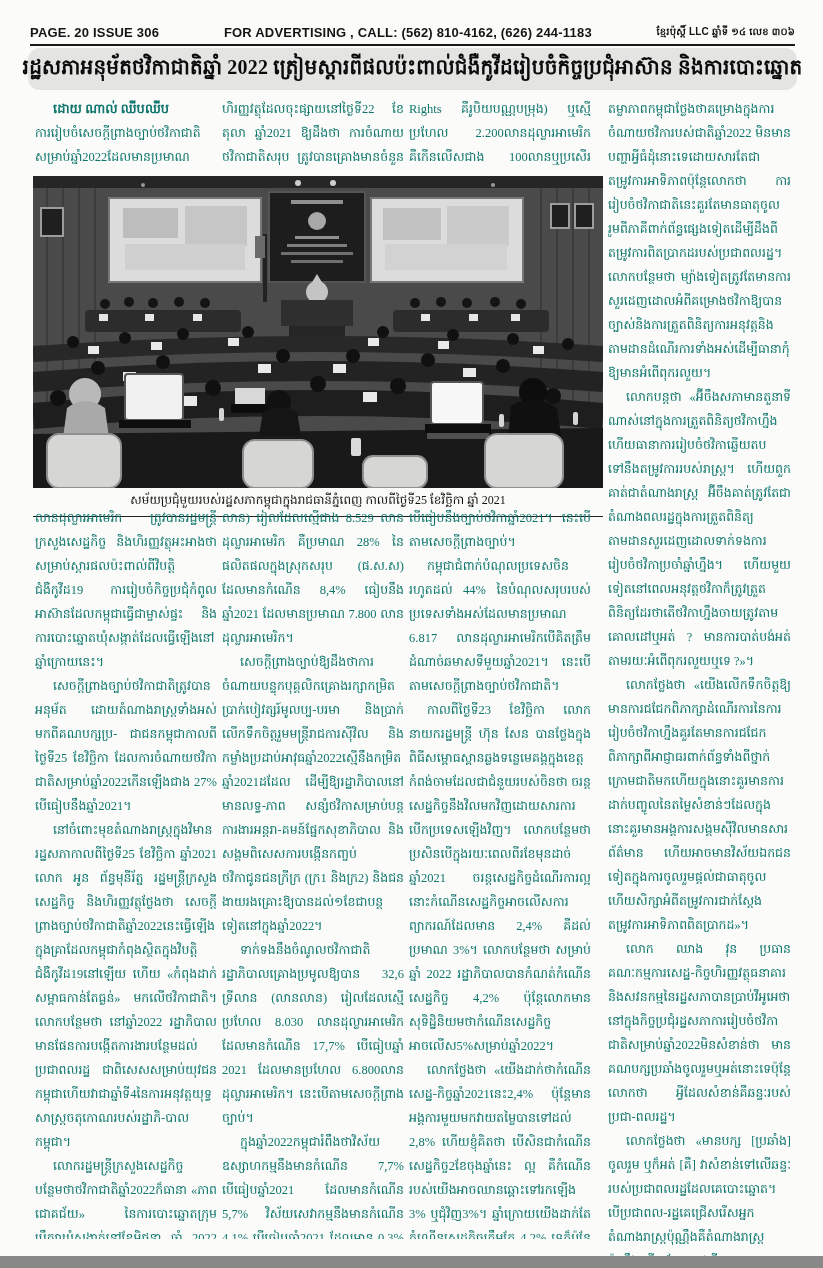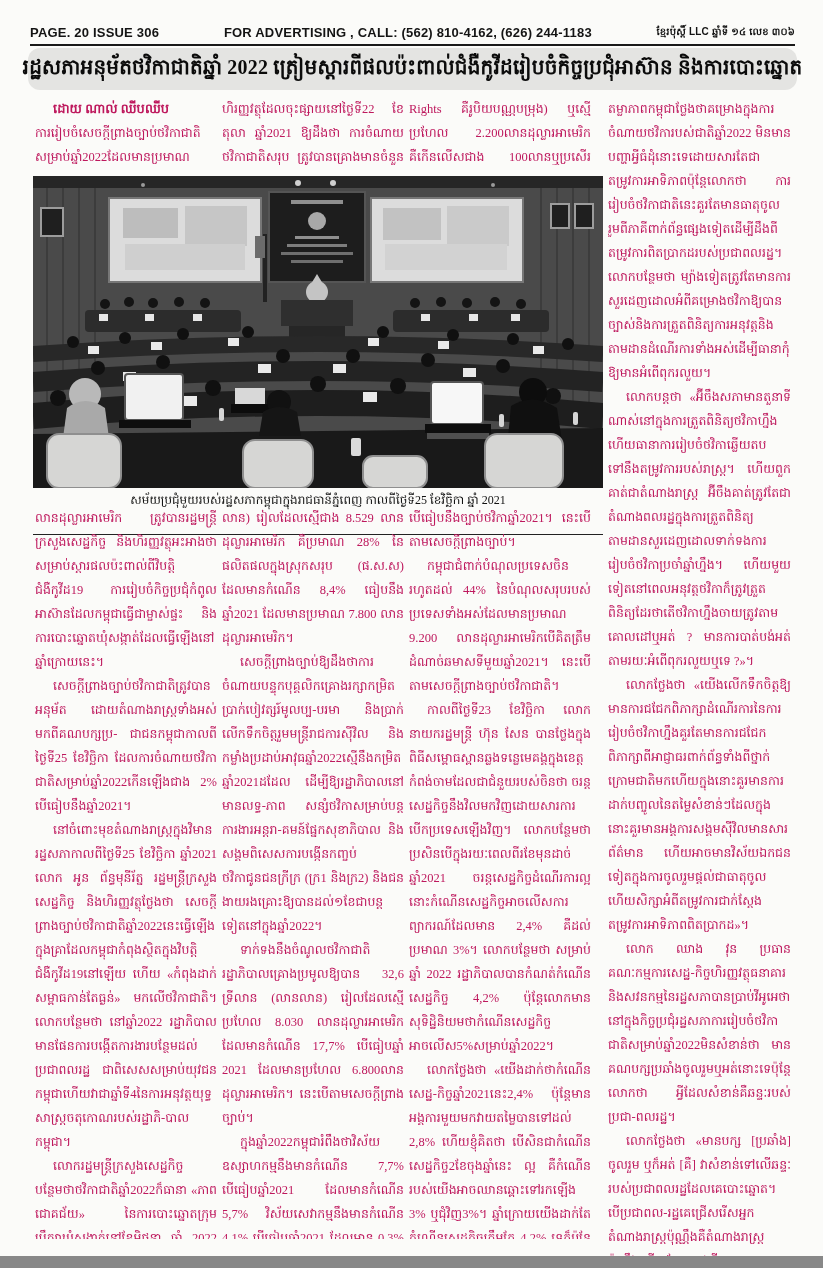--- a/index.html
+++ b/index.html
@@ -21,35 +21,35 @@
   .headline-band{
     position:absolute; left:28px; right:26px; top:48px; height:42px;
     background:#e4e4e2; display:flex; align-items:center; justify-content:center;border-radius:12px;
   }
   .headline-band h1{
     margin:0; font-size:20px; font-weight:bold; color:#0b0b0b;
     white-space:nowrap; letter-spacing:.2px; transform:scaleY(1.05);
   }
   
   .col{position:absolute; width:182px; overflow:hidden; text-align:justify;
-       font-size:12.5px; line-height:24px; color:#be185d;}
+       font-size:12.5px; line-height:24px; color:#0f766e;}
   .col p{margin:0; text-indent:18px;}
   .col p.cont{text-indent:0;}
   .byline{font-weight:bold; font-size:13px; margin:0 0 3px 0; text-indent:10px; text-align:left;}
   .c1{left:35px;}  .c2{left:222px;} .c3{left:409px;} .c4{left:608px; width:183px;}
   .top-seg{top:97px; height:76px;}
   .low-seg{top:506px; height:733px;}
   .c4.full{top:97px; height:1160px;}
   
   .photo-wrap{position:absolute; left:33px; top:176px; width:570px; height:312px; background:#444;}
   .photo-wrap svg{display:block;}
   .caption-wrap{
     position:absolute; left:33px; top:490px; width:570px;
     text-align:center; font-size:12px; line-height:20px;
-    border-bottom:1px solid #222; padding-bottom:24px; color:#111;
+    border-bottom:1px solid #222; padding-bottom:6px; color:#111;
   }
 </style>
 </head>
 <body>
 
 <div class="page">
 
   <div class="masthead-row">
     <span>PAGE. 20  ISSUE 306</span>
     <span>FOR ADVERTISING ,  CALL: (562) 810-4162, (626) 244-1183</span>
@@ -234,35 +234,35 @@
         <rect x="330" y="280" width="64" height="32" rx="10"></rect>
         <rect x="452" y="258" width="78" height="54" rx="12"></rect>
       </g>
     </svg>
   </div>
 
   <div class="caption-wrap">សម័យប្រជុំមួយរបស់រដ្ឋសភាកម្ពុជាក្នុងរាជធានីភ្នំពេញ កាលពីថ្ងៃទី25 ខែវិច្ឆិកា ឆ្នាំ 2021</div>
 
   <div class="col c1 low-seg">
     <p class="cont">លានដុល្លារអាមេរិក ត្រូវបានរដ្ឋមន្ត្រីក្រសួងសេដ្ឋកិច្ច និងហិរញ្ញវត្ថុអះអាងថា សម្រាប់ស្តារផលប៉ះពាល់ពីវិបត្តិជំងឺកូវីដ19 ការរៀបចំកិច្ចប្រជុំកំពូលអាស៊ានដែលកម្ពុជាធ្វើជាម្ចាស់ផ្ទះ និងការបោះឆ្នោតឃុំសង្កាត់ដែលធ្វើឡើងនៅឆ្នាំក្រោយនេះ។</p>
-    <p>សេចក្តីព្រាងច្បាប់ថវិកាជាតិត្រូវបានអនុម័ត ដោយតំណាងរាស្ត្រទាំងអស់មកពីគណបក្សប្រ- ជាជនកម្ពុជាកាលពីថ្ងៃទី25 ខែវិច្ឆិកា ដែលការចំណាយថវិកាជាតិសម្រាប់ឆ្នាំ2022កើនឡើងជាង 2% បើធៀបនឹងឆ្នាំ2021។</p>
+    <p>សេចក្តីព្រាងច្បាប់ថវិកាជាតិត្រូវបានអនុម័ត ដោយតំណាងរាស្ត្រទាំងអស់មកពីគណបក្សប្រ- ជាជនកម្ពុជាកាលពីថ្ងៃទី25 ខែវិច្ឆិកា ដែលការចំណាយថវិកាជាតិសម្រាប់ឆ្នាំ2022កើនឡើងជាង 27% បើធៀបនឹងឆ្នាំ2021។</p>
     <p>នៅចំពោះមុខតំណាងរាស្ត្រក្នុងវិមានរដ្ឋសភាកាលពីថ្ងៃទី25 ខែវិច្ឆិកា ឆ្នាំ2021 លោក អូន ព័ន្ធមុនីរ័ត្ន រដ្ឋមន្ត្រីក្រសួងសេដ្ឋកិច្ច និងហិរញ្ញវត្ថុថ្លែងថា សេចក្តីព្រាងច្បាប់ថវិកាជាតិឆ្នាំ2022នេះធ្វើឡើងក្នុងគ្រាដែលកម្ពុជាកំពុងស្ថិតក្នុងវិបត្តិជំងឺកូវីដ19នៅឡើយ ហើយ «កំពុងដាក់សម្ពាធកាន់តែធ្ងន់» មកលើថវិកាជាតិ។ លោកបន្ថែមថា នៅឆ្នាំ2022 រដ្ឋាភិបាលមានផែនការបង្កើតការងារបន្ថែមដល់ប្រជាពលរដ្ឋ ជាពិសេសសម្រាប់យុវជនកម្ពុជាហើយវាជាឆ្នាំទី4នៃការអនុវត្តយុទ្ធសាស្ត្រចតុកោណរបស់រដ្ឋាភិ-បាលកម្ពុជា។</p>
     <p>លោករដ្ឋមន្ត្រីក្រសួងសេដ្ឋកិច្ចបន្ថែមថាថវិកាជាតិឆ្នាំ2022ក៏ធានា «ភាពជោគជ័យ» នៃការបោះឆ្នោតក្រុមប្រឹក្សាឃុំសង្កាត់នៅខែមិថុនា ឆ្នាំ 2022 និង «ភាពជោគជ័យ» នៃការបំពេញកាតព្វកិច្ចតំបន់ និងអន្តរជាតិ ជាពិសេសការធ្វើជាម្ចាស់ផ្ទះនៃកិច្ចប្រជុំកំពូលអាស៊ាន។</p>
 
   </div>
   <div class="col c2 low-seg">
     <p class="cont">លាន) រៀលដែលស្មើជាង 8.529 លានដុល្លារអាមេរិក គឺប្រមាណ 28% នៃផលិតផលក្នុងស្រុកសរុប (ផ.ស.ស) ដែលមានកំណើន 8,4% ធៀបនឹងឆ្នាំ2021 ដែលមានប្រមាណ 7.800 លានដុល្លារអាមេរិក។</p>
     <p>សេចក្តីព្រាងច្បាប់ឱ្យដឹងថាការចំណាយបន្ទុកបុគ្គលិកគ្រោងរក្សាកម្រិតប្រាក់បៀវត្សរ៍មូលប្ប-បរមា និងប្រាក់លើកទឹកចិត្តរួមមន្ត្រីរាជការស៊ីវិល និងកម្លាំងប្រដាប់អាវុធឆ្នាំ2022ស្មើនឹងកម្រិតឆ្នាំ2021ដដែល ដើម្បីឱ្យរដ្ឋាភិបាលនៅមានលទ្ធ-ភាព សន្សំថវិកាសម្រាប់បន្តការងារអន្តរា-គមន៍ផ្នែកសុខាភិបាល និងសង្គមពិសេសការបង្កើនកញ្ចប់ថវិកាជូនជនក្រីក្រ (ក្រ1 និងក្រ2) និងជនងាយរងគ្រោះឱ្យបានដល់១ខែជាបន្តទៀតនៅក្នុងឆ្នាំ2022។</p>
     <p>ទាក់ទងនឹងចំណូលថវិកាជាតិរដ្ឋាភិបាលគ្រោងប្រមូលឱ្យបាន 32,6 ទ្រីលាន (លានលាន) រៀលដែលស្មើប្រហែល 8.030 លានដុល្លារអាមេរិកដែលមានកំណើន 17,7% បើធៀបឆ្នាំ 2021 ដែលមានប្រហែល 6.800លានដុល្លារអាមេរិក។ នេះបើតាមសេចក្តីព្រាងច្បាប់។</p>
     <p>ក្នុងឆ្នាំ2022កម្ពុជារំពឹងថាវិស័យឧស្សាហកម្មនឹងមានកំណើន 7,7% បើធៀបឆ្នាំ2021 ដែលមានកំណើន 5,7% វិស័យសេវាកម្មនឹងមានកំណើន 4,1% បើធៀបឆ្នាំ2021 ដែលមាន 0,3% និងវិស័យកសិកម្មនឹងមានកំណើន 1,1% បើធៀបឆ្នាំ2021 ដែលមាន 1,4% ដោយសារការរំពឹងទុកនៃការបន្តកំណើនល្អប្រសើរនៃអនុ-វិស័យដំណាំ និងអនុវិស័យចិញ្ចឹមសត្វ។ ដោយឡែកអនុវិស័យនេសាទត្រូវបានរំពឹងថា មានកំណើនថមថយធៀបនឹងឆ្នាំ2021ដោយសារការរំពឹងទុកការថមថយផលិតកម្មវារីវប្បកម្មមកពីការរាំងស្ទះក៏ដូចជាភាពលំបាកក្នុងការចូលមកកាន់ទីផ្សារផ្គត់ផ្គង់។</p>
 
   </div>
   <div class="col c3 low-seg">
     <p class="cont">បើធៀបនឹងច្បាប់ថវិកាឆ្នាំ2021។ នេះបើតាមសេចក្តីព្រាងច្បាប់។</p>
-    <p>កម្ពុជាជំពាក់បំណុលប្រទេសចិនរហូតដល់ 44% នៃបំណុលសរុបរបស់ប្រទេសទាំងអស់ដែលមានប្រមាណ 9.200 លានដុល្លារអាមេរិកបើគិតត្រឹមដំណាច់ឆមាសទីមួយឆ្នាំ2021។ នេះបើតាមសេចក្តីព្រាងច្បាប់ថវិកាជាតិ។</p>
+    <p>កម្ពុជាជំពាក់បំណុលប្រទេសចិនរហូតដល់ 44% នៃបំណុលសរុបរបស់ប្រទេសទាំងអស់ដែលមានប្រមាណ 6.817 លានដុល្លារអាមេរិកបើគិតត្រឹមដំណាច់ឆមាសទីមួយឆ្នាំ2021។ នេះបើតាមសេចក្តីព្រាងច្បាប់ថវិកាជាតិ។</p>
     <p>កាលពីថ្ងៃទី23 ខែវិច្ឆិកា លោកនាយករដ្ឋមន្ត្រី ហ៊ុន សែន បានថ្លែងក្នុងពិធីសម្ពោធស្ពានឆ្លងទន្លេមេគង្គក្នុងខេត្តកំពង់ចាមដែលជាជំនួយរបស់ចិនថា ចរន្តសេដ្ឋកិច្ចនឹងវិលមកវិញដោយសារការបើកប្រទេសឡើងវិញ។ លោកបន្ថែមថាប្រសិនបើក្នុងរយៈពេលពីរខែមុនដាច់ឆ្នាំ2021 ចរន្តសេដ្ឋកិច្ចដំណើរការល្អ នោះកំណើនសេដ្ឋកិច្ចអាចលើសការព្យាករណ៍ដែលមាន 2,4% គឺដល់ប្រមាណ 3%។ លោកបន្ថែមថា សម្រាប់ឆ្នាំ 2022 រដ្ឋាភិបាលបានកំណត់កំណើនសេដ្ឋកិច្ច 4,2% ប៉ុន្តែលោកមានសុទិដ្ឋិនិយមថាកំណើនសេដ្ឋកិច្ចអាចលើស5%សម្រាប់ឆ្នាំ2022។</p>
     <p>លោកថ្លែងថា «យើងដាក់ថាកំណើនសេដ្ឋ-កិច្ចឆ្នាំ2021នេះ2,4% ប៉ុន្តែមានអង្គការមួយមកវាយតម្លៃបានទៅដល់ 2,8% ហើយខ្ញុំគិតថា បើសិនជាកំណើនសេដ្ឋកិច្ច2ខែចុងឆ្នាំនេះ ល្អ គឺកំណើនរបស់យើងអាចឈានឆ្ពោះទៅរកឡើង 3% ឬជុំវិញ3%។ ឆ្នាំក្រោយយើងដាក់តែកំណើនសេដ្ឋកិច្ចត្រឹមតែ 4,2% ទេក៏ប៉ុន្តែខ្ញុំមានសង្ឃឹមថាកំណើនសេដ្ឋកិច្ចកម្ពុជាអាចហក់ឡើងលើស 5% ដែលអង្គការមួយនោះបានមកវាយតម្លៃថាបានទៅដល់ 6,8% ប៉ុន្តែខ្ញុំគ្រាន់តែថាអាចលើស 5% ប៉ុណ្ណឹងទៅចុះ!»។</p>
 
   </div>
 
   <div class="col c4 full">
     <p class="cont">តម្លាភាពកម្ពុជាថ្លែងថាគម្រោងក្នុងការចំណាយថវិការបស់ជាតិឆ្នាំ2022 មិនមានបញ្ហាអ្វីធំដុំនោះទេដោយសារតែជាតម្រូវការអាទិភាពប៉ុន្តែលោកថា ការរៀបចំថវិកាជាតិនេះគួរតែមានធាតុចូលរួមពីភាគីពាក់ព័ន្ធផ្សេងទៀតដើម្បីដឹងពីតម្រូវការពិតប្រាកដរបស់ប្រជាពលរដ្ឋ។ លោកបន្ថែមថា ម្យ៉ាងទៀតត្រូវតែមានការសួរដេញដោលអំពីគម្រោងថវិកាឱ្យបានច្បាស់និងការត្រួតពិនិត្យការអនុវត្តនិងតាមដានដំណើរការទាំងអស់ដើម្បីធានាកុំឱ្យមានអំពើពុករលួយ។</p>
     <p>លោកបន្តថា «អ៊ីចឹងសភាមានតួនាទីណាស់នៅក្នុងការត្រួតពិនិត្យថវិកាហ្នឹង ហើយធានាការរៀបចំថវិកាឆ្លើយតបទៅនឹងតម្រូវការរបស់រាស្ត្រ។ ហើយពួកគាត់ជាតំណាងរាស្ត្រ អ៊ីចឹងគាត់ត្រូវតែជាតំណាងពលរដ្ឋក្នុងការត្រួតពិនិត្យតាមដានសួរដេញដោលទាក់ទងការរៀបចំថវិកាប្រចាំឆ្នាំហ្នឹង។ ហើយមួយទៀតនៅពេលអនុវត្តថវិកាក៏ត្រូវត្រួតពិនិត្យដែរថាតើថវិកាហ្នឹងចាយត្រូវតាមគោលដៅឬអត់ ? មានការបាត់បង់អត់តាមរយៈអំពើពុករលួយឬទេ ?»។</p>
     <p>លោកថ្លែងថា «យើងលើកទឹកចិត្តឱ្យមានការជជែកពិភាក្សាដំណើរការនៃការរៀបចំថវិកាហ្នឹងគួរតែមានការជជែកពិភាក្សាពីអាជ្ញាធរពាក់ព័ន្ធទាំងពីថ្នាក់ក្រោមជាតិមកហើយក្នុងនោះគួរមានការដាក់បញ្ចូលនៃតម្លៃសំខាន់ៗដែលក្នុងនោះគួរមានអង្គការសង្គមស៊ីវិលមានសារព័ត៌មាន ហើយអាចមានវិស័យឯកជនទៀតក្នុងការចូលរួមផ្តល់ជាធាតុចូលហើយសិក្សាអំពីតម្រូវការជាក់ស្តែងតម្រូវការអាទិភាពពិតប្រាកដ»។</p>
     <p>លោក ឈាង វុន ប្រធានគណៈកម្មការសេដ្ឋ-កិច្ចហិរញ្ញវត្ថុធនាគារ និងសវនកម្មនៃរដ្ឋសភាបានប្រាប់វីអូអេថា នៅក្នុងកិច្ចប្រជុំរដ្ឋសភាការរៀបចំថវិកាជាតិសម្រាប់ឆ្នាំ2022មិនសំខាន់ថា មានគណបក្សប្រឆាំងចូលរួមឬអត់នោះទេប៉ុន្តែលោកថា អ្វីដែលសំខាន់គឺឆន្ទៈរបស់ប្រជា-ពលរដ្ឋ។</p>

